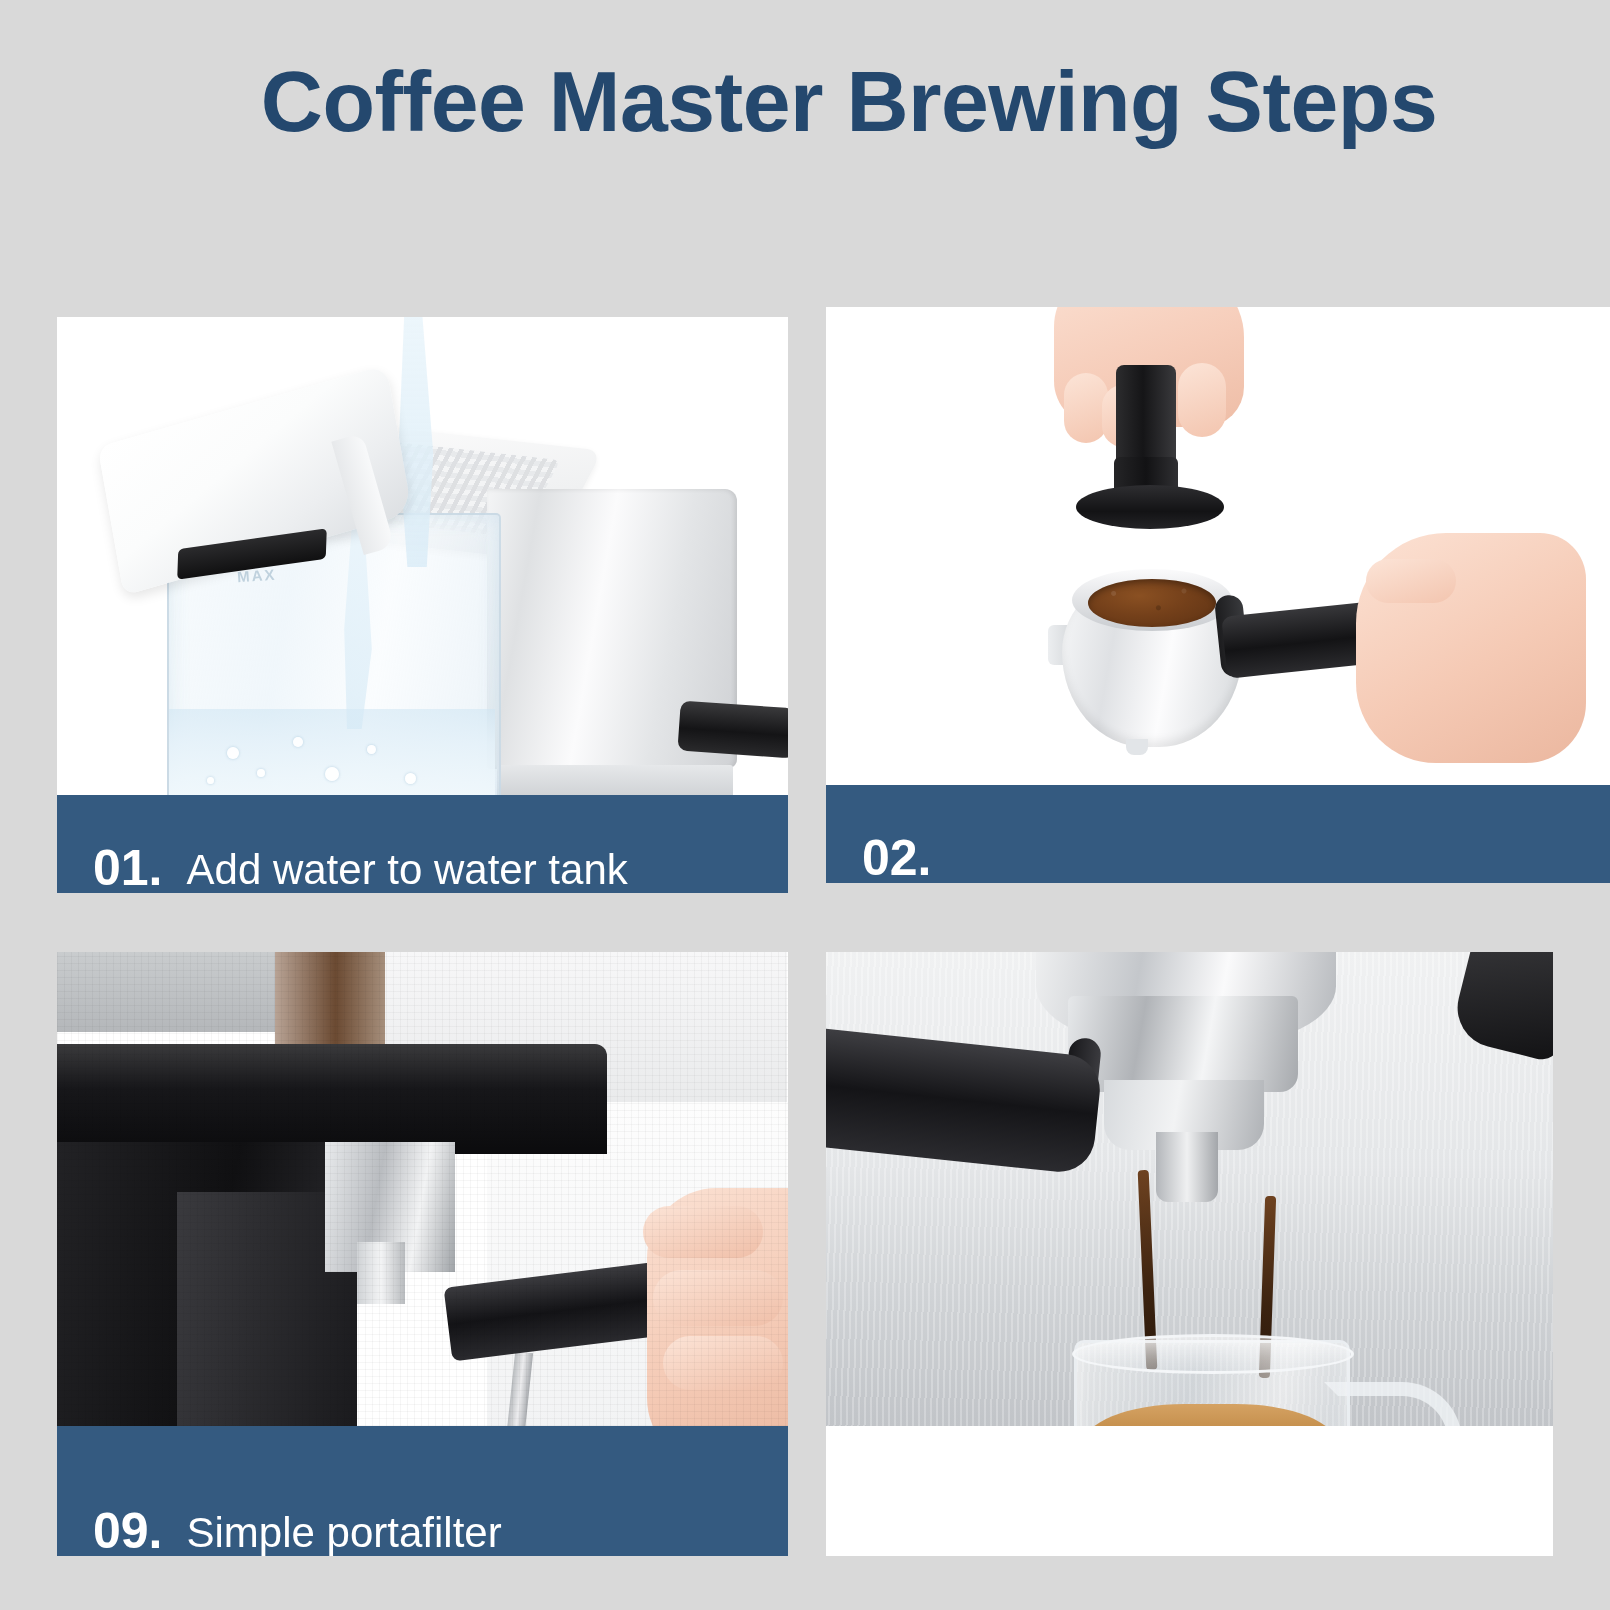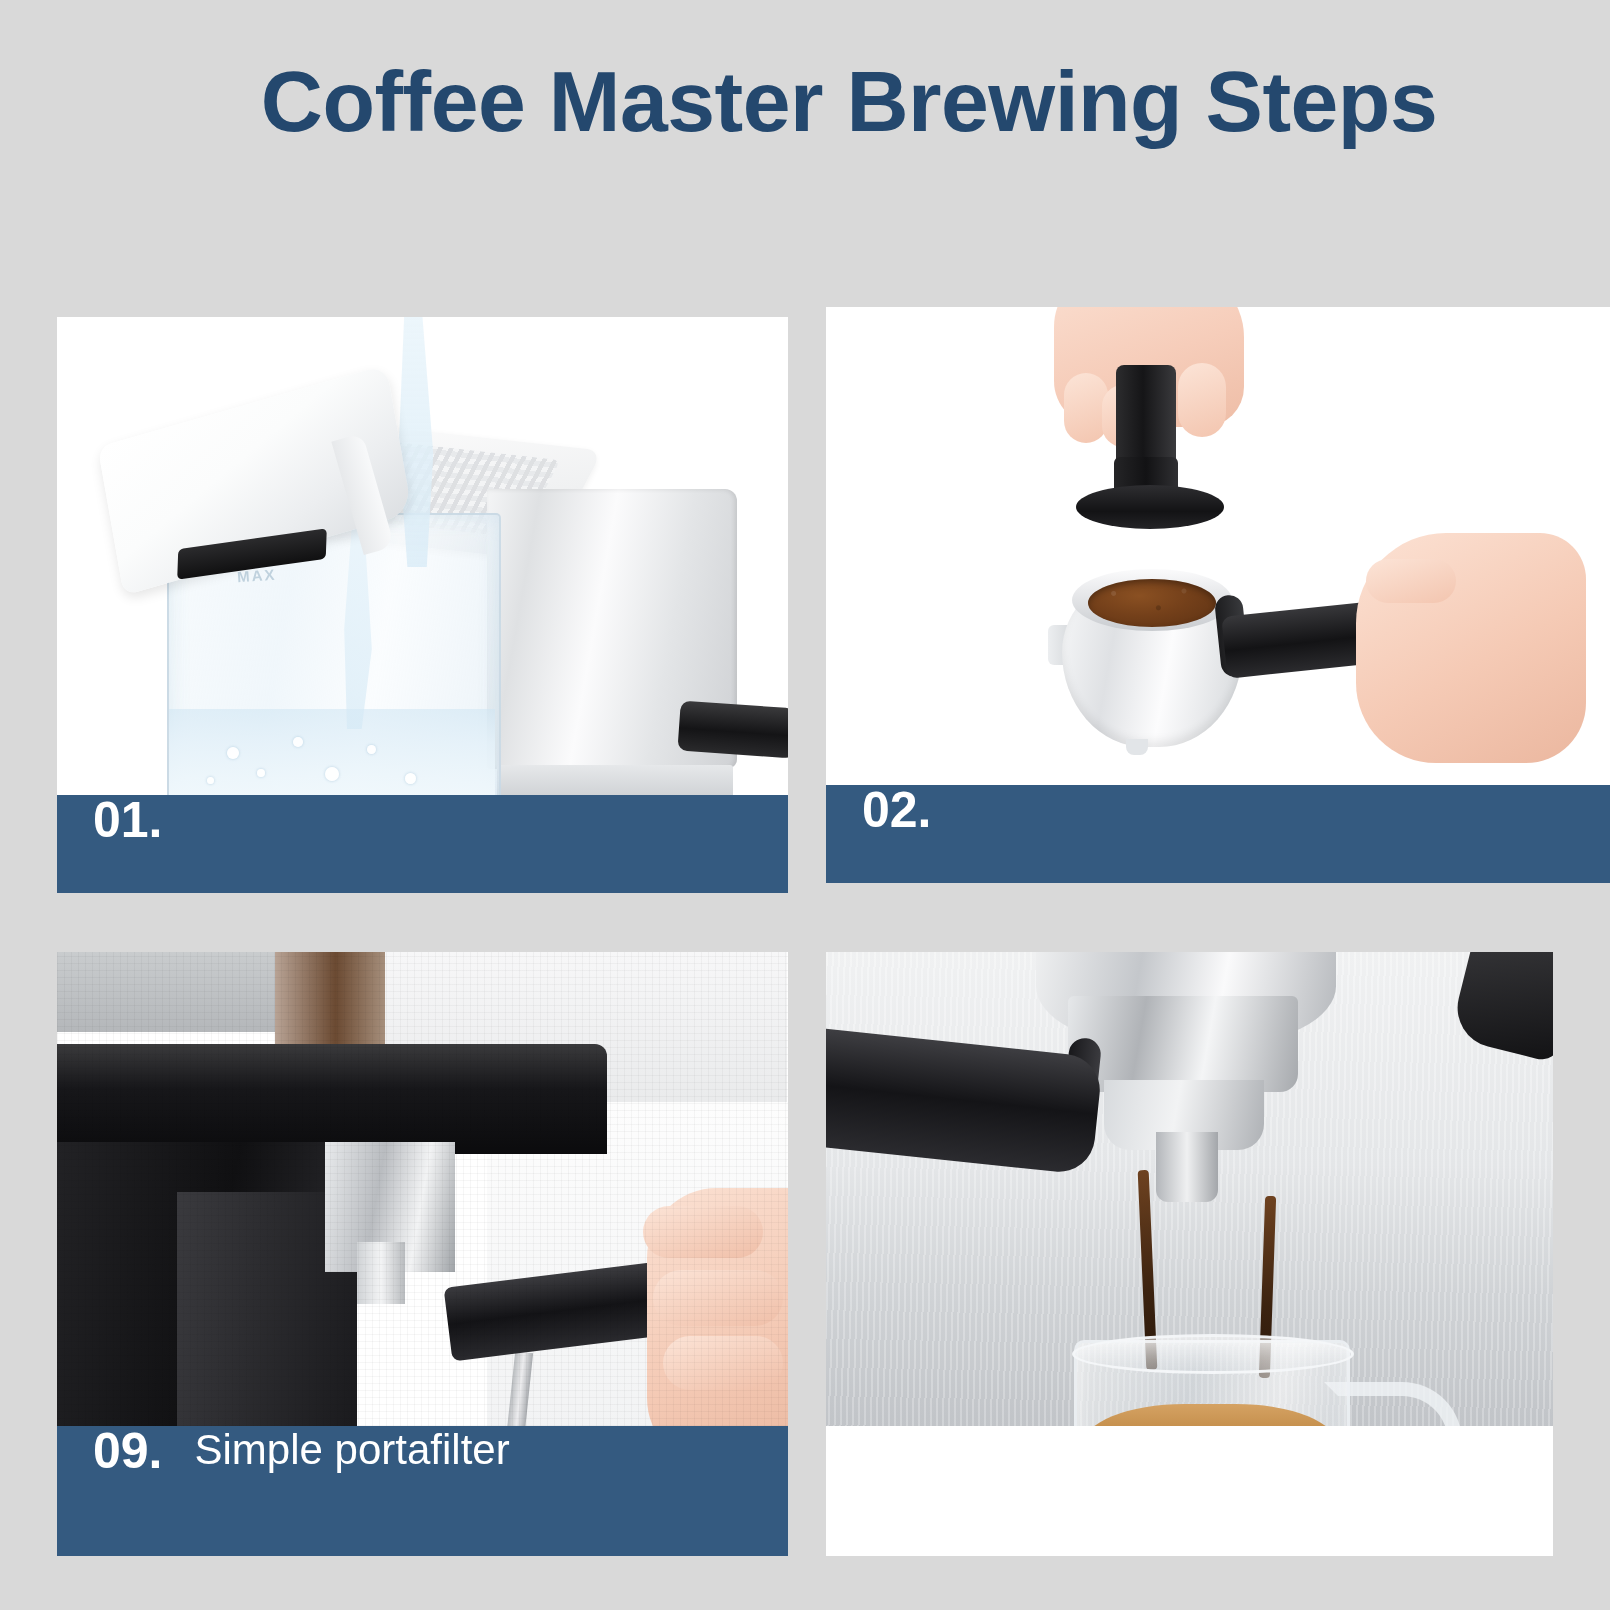--- a/index.html
+++ b/index.html
@@ -30,21 +30,21 @@
   #panel-2{left:826px;top:307px;width:837px;height:576px;}
   #panel-3{left:57px;top:952px;width:731px;height:604px;}
   #panel-4{left:826px;top:952px;width:727px;height:604px;}
 
   .photo{position:absolute;left:0;top:0;right:0;overflow:hidden;background:#fff;}
   #panel-1 .photo,#panel-2 .photo{height:478px;}
   #panel-3 .photo,#panel-4 .photo{height:474px;}
 
   .caption{
     position:absolute;left:0;right:0;bottom:0;background:#345a80;
-    display:flex;align-items:flex-start;gap:8px;
+    display:flex;align-items:flex-end;
   }
   #panel-1 .caption,#panel-2 .caption{height:98px;}
   #panel-3 .caption,#panel-4 .caption{height:130px;}
 
   .cap-num{
     color:#ffffff;font-size:50px;font-weight:bold;letter-spacing:0px;
     margin-left:36px;flex:0 0 auto;line-height:1;
   }
   #panel-3 .cap-num,#panel-4 .cap-num{font-size:50px;}
   .cap-text{
@@ -366,20 +366,21 @@
       <div class="bub" style="left:150px;top:460px;width:7px;height:7px;"></div>
       <div class="max-label">MAX</div>
       <div class="stream"></div>
       <div class="stream2"></div>
       <div class="lid"></div>
       <div class="lid-lip"></div>
       <div class="lid-latch"></div>
     </div>
     <div class="caption">
       <span class="cap-num">01.</span>
+      <span class="cap-text">Add water to water tank</span>
     </div>
   </div>
 
   <div class="panel" id="panel-2">
     <div class="photo p2">
       <div class="hand-top"></div>
       <div class="finger" style="left:238px;top:66px;width:44px;height:70px;"></div>
       <div class="finger" style="left:276px;top:78px;width:42px;height:62px;"></div>
       <div class="finger" style="left:352px;top:56px;width:48px;height:74px;"></div>
       <div class="tamper-handle"></div>

